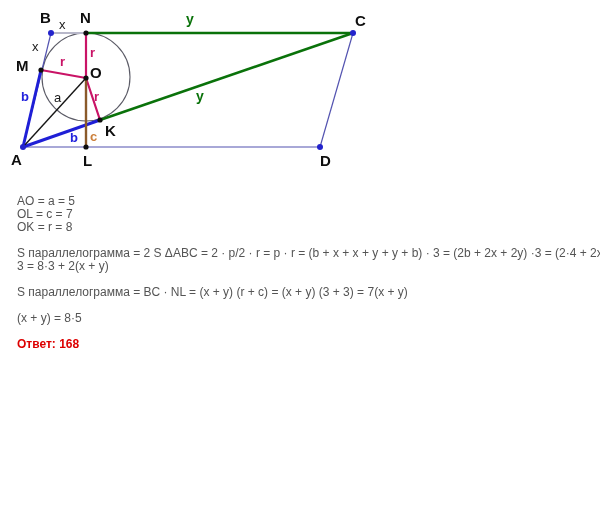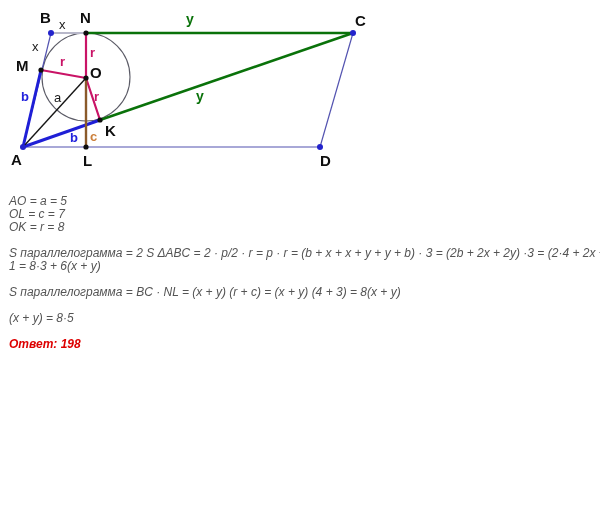--- a/index.html
+++ b/index.html
@@ -19,21 +19,21 @@
   .edge-light { stroke:#b7b7c9; stroke-width:2; }
   .tblue  { stroke:#1f1fd6; stroke-width:3; }
   .tgreen { stroke:#0a720a; stroke-width:2.6; }
   .rad    { stroke:#c91366; stroke-width:2.2; }
   .hbrown { stroke:#8a5a2a; stroke-width:2.4; }
   .aline  { stroke:#161616; stroke-width:1.4; }
   .circ   { fill:none; stroke:#5b5b66; stroke-width:1.1; }
   .dotb { fill:#2323cc; }
   .dotk { fill:#0e0e0e; }
   .solution { padding-left:5px; color:#545454; font-size:12px; }
-  .para { margin:13px 4px;font-style:italic; }
+  .para { margin:13px 12px; }
   .para .line { line-height:13px; white-space:nowrap; }
   .para sup { font-size:9px; line-height:0; vertical-align:3px; }
   .answer .line { font-weight:bold; }
 </style>
 </head>
 <body>
 
 <div class="figure-wrap">
   <svg width="600" height="182" viewBox="0 0 600 182">
 
@@ -90,24 +90,24 @@
 </div>
 
 <div class="solution" id="solution" style="color: rgb(84, 84, 84);">
     <div class="para">
       <div class="line">AO = a = 5</div>
       <div class="line">OL = c = 7</div>
       <div class="line">OK = r = 8</div>
     </div>
     <div class="para">
       <div class="line">S параллелограмма = 2 S ΔABC = 2 · p/2 · r = p · r = (b + x + x + y + y + b) · 3 = (2b + 2x + 2y) ·3 = (2·4 + 2x + 2y) ·</div>
-      <div class="line">1 = 8·3 + 6(x + y)</div>
+      <div class="line">3 = 8·3 + 2(x + y)</div>
     </div>
     <div class="para">
-      <div class="line">S параллелограмма = BC · NL = (x + y) (r + c) = (x + y) (4 + 3) = 8(x + y)</div>
+      <div class="line">S параллелограмма = BC · NL = (x + y) (r + c) = (x + y) (3 + 3) = 7(x + y)</div>
     </div>
     <div class="para">
       <div class="line">(x + y) = 8·5</div>
     </div>
     <div class="para answer" style="color: rgb(221, 0, 0);">
-      <div class="line">Ответ: 198</div>
+      <div class="line">Ответ: 168</div>
     </div>
   </div>
 
 </body></html>

